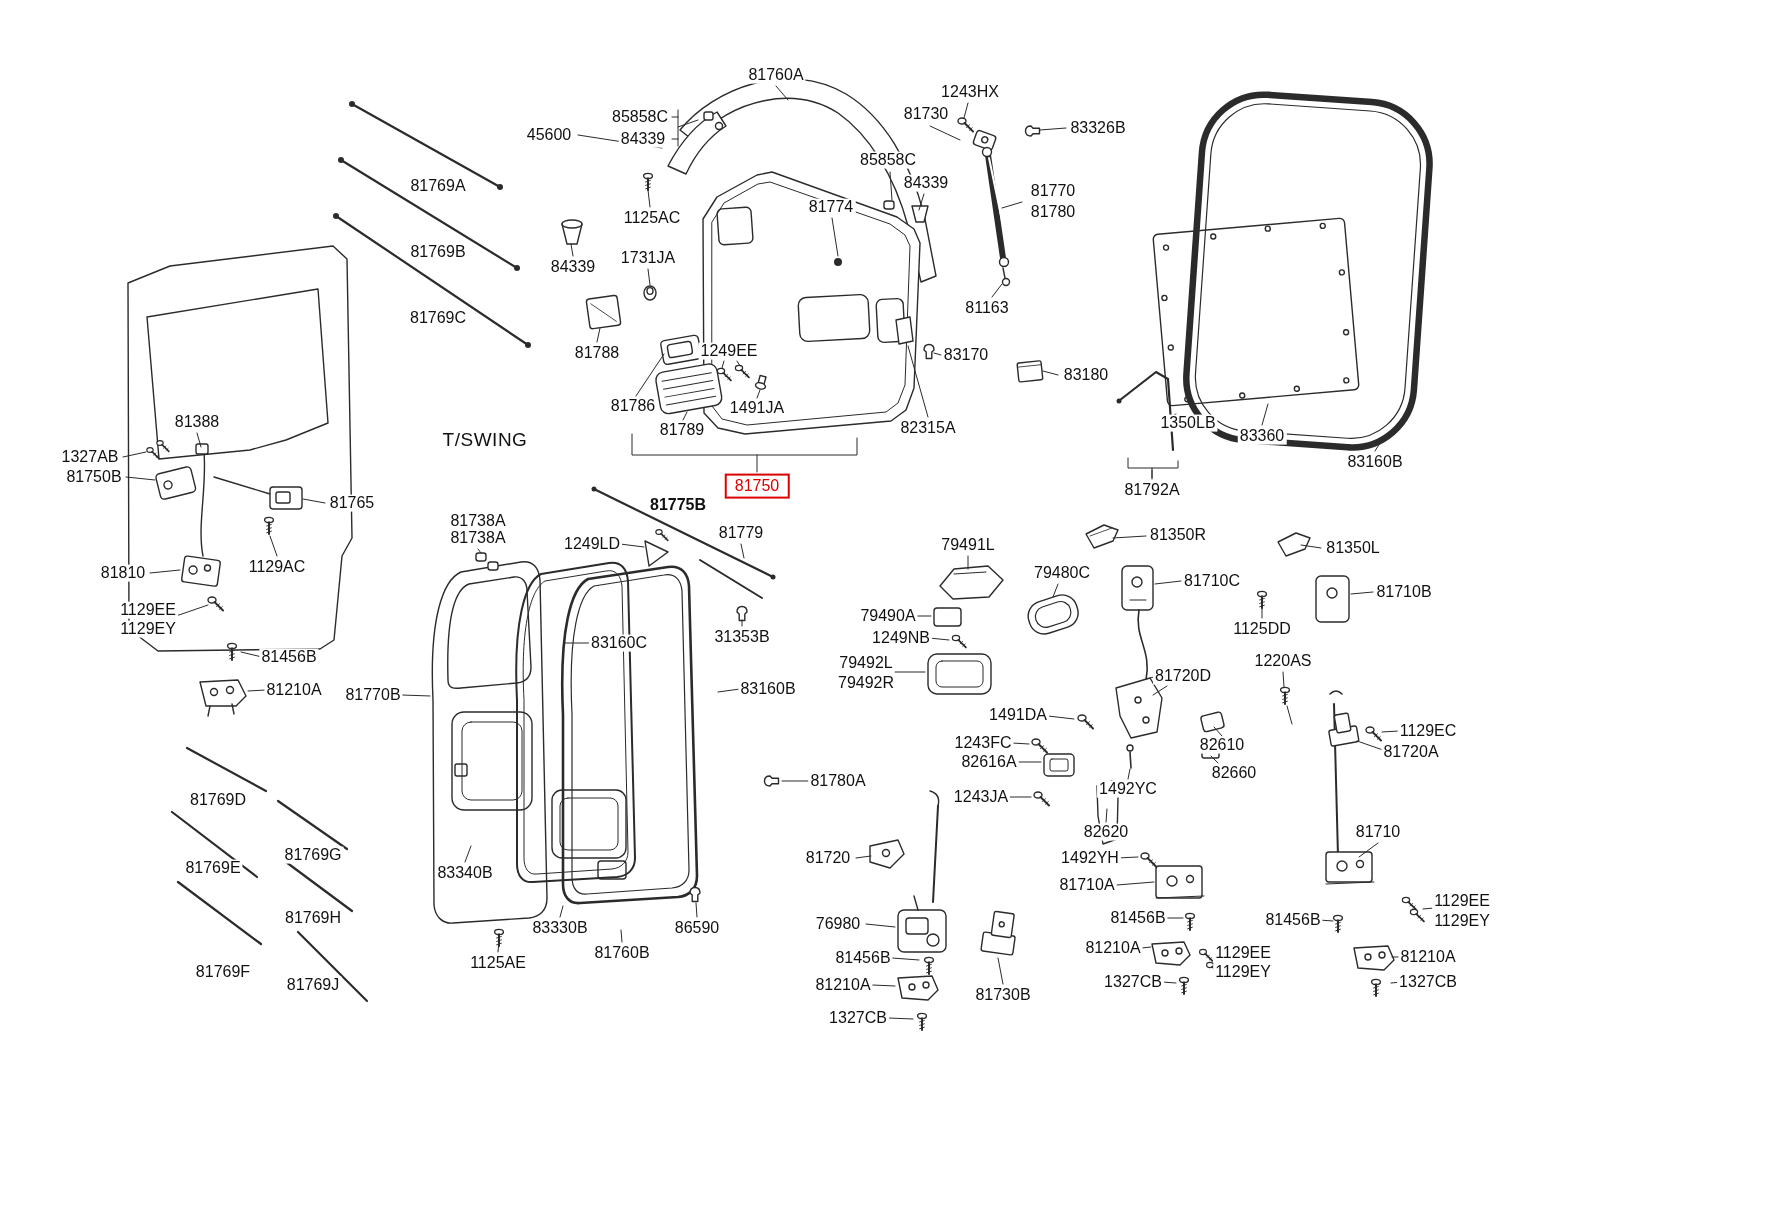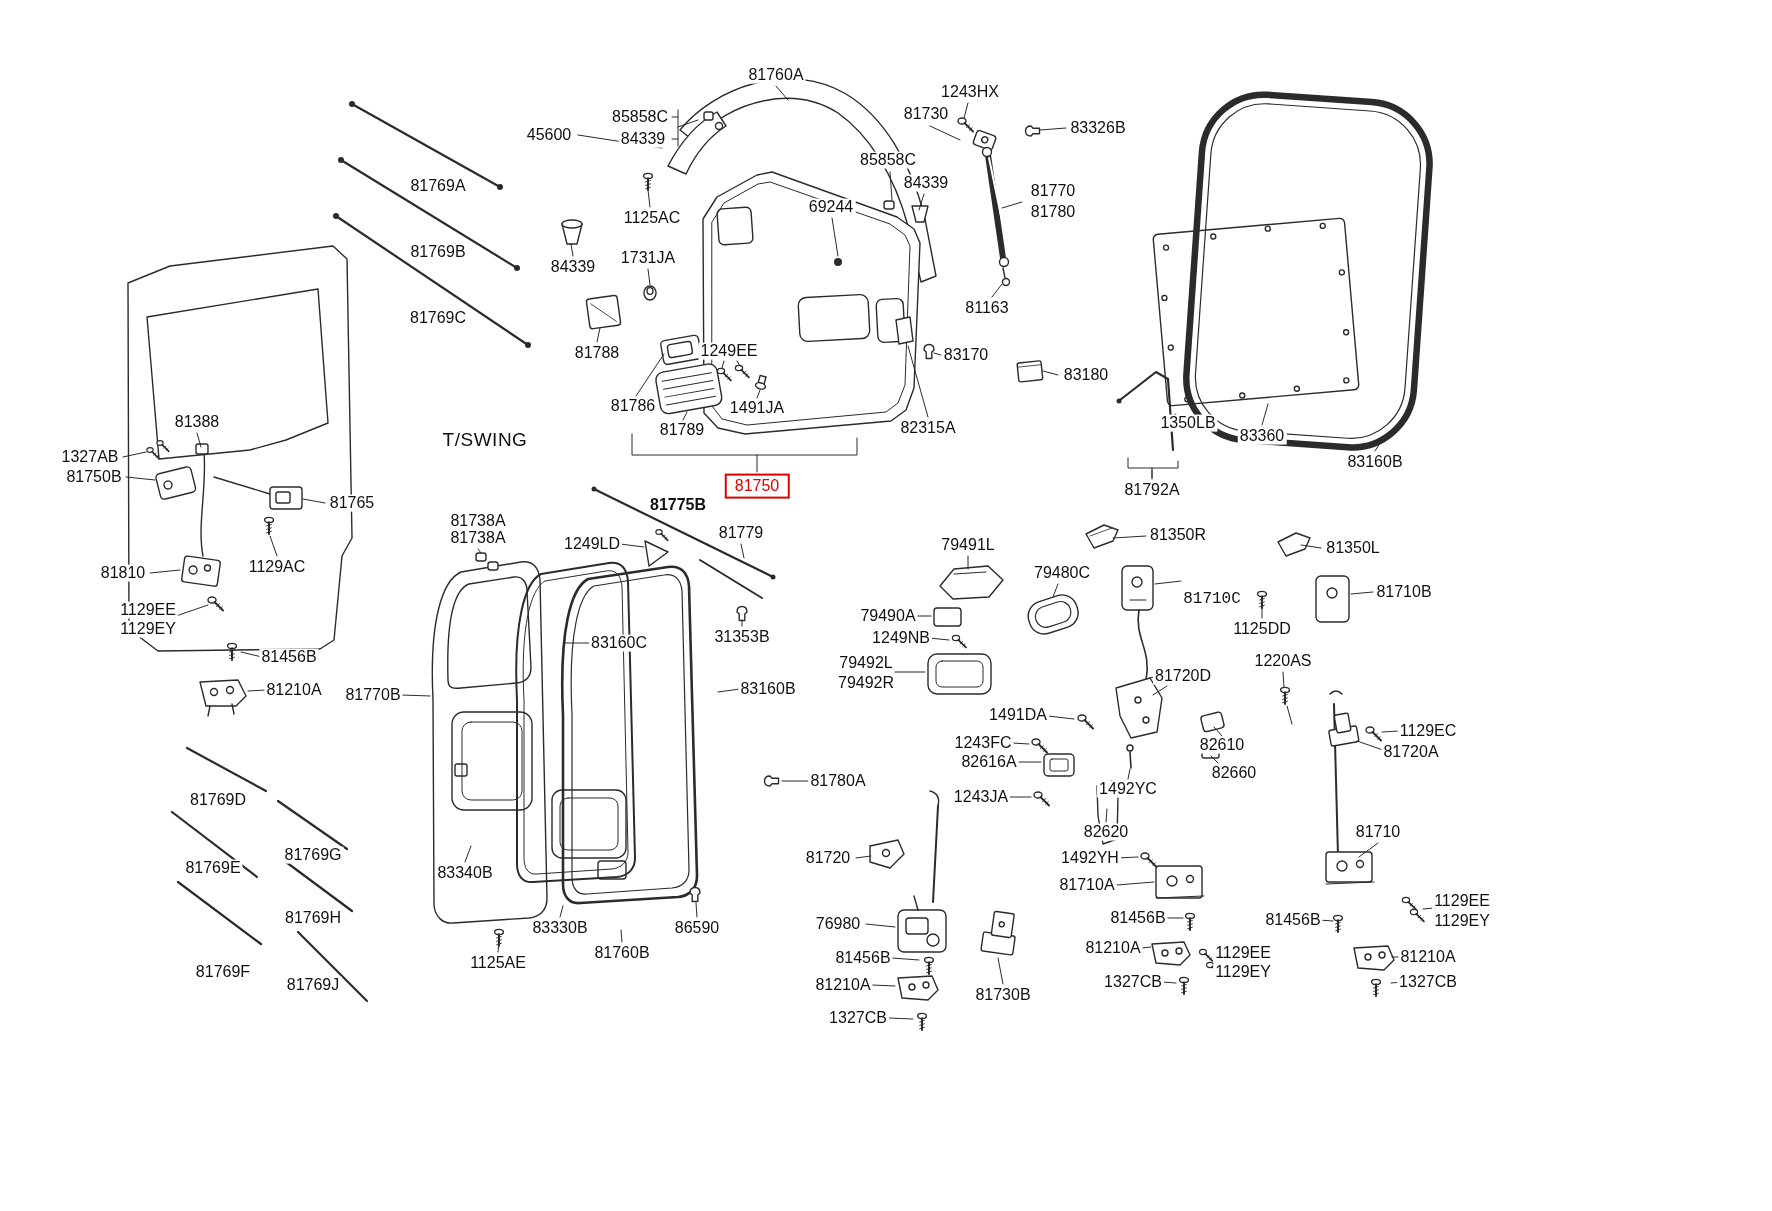--- a/index.html
+++ b/index.html
@@ -327,21 +327,21 @@
       <span class="part-label" style="left: 643px; top: 139px;">84339</span>
       <span class="part-label" style="left: 549px; top: 135px;">45600</span>
       <span class="part-label" style="left: 926px; top: 114px;">81730</span>
       <span class="part-label" style="left: 1098px; top: 128px;">83326B</span>
       <span class="part-label" style="left: 888px; top: 160px;">85858C</span>
       <span class="part-label" style="left: 926px; top: 183px;">84339</span>
       <span class="part-label" style="left: 1053px; top: 191px;">81770</span>
       <span class="part-label" style="left: 1053px; top: 212px;">81780</span>
       <span class="part-label" style="left: 438px; top: 186px;">81769A</span>
       <span class="part-label" style="left: 652px; top: 218px;">1125AC</span>
-      <span class="part-label" style="left: 831px; top: 207px;">69244</span>
+      <span class="part-label" style="left: 831px; top: 207px;">81774</span>
       <span class="part-label" style="left: 438px; top: 252px;">81769B</span>
       <span class="part-label" style="left: 573px; top: 267px;">84339</span>
       <span class="part-label" style="left: 648px; top: 258px;">1731JA</span>
       <span class="part-label" style="left: 987px; top: 308px;">81163</span>
       <span class="part-label" style="left: 438px; top: 318px;">81769C</span>
       <span class="part-label" style="left: 597px; top: 353px;">81788</span>
       <span class="part-label" style="left: 729px; top: 351px;">1249EE</span>
       <span class="part-label" style="left: 966px; top: 355px;">83170</span>
       <span class="part-label" style="left: 1086px; top: 375px;">83180</span>
       <span class="part-label" style="left: 633px; top: 406px;">81786</span>
@@ -361,21 +361,21 @@
       <span class="part-label" style="left: 478px; top: 521px;">81738A</span>
       <span class="part-label" style="left: 478px; top: 538px;">81738A</span>
       <span class="part-label" style="left: 592px; top: 544px;">1249LD</span>
       <span class="part-label" style="left: 741px; top: 533px;">81779</span>
       <span class="part-label" style="left: 968px; top: 545px;">79491L</span>
       <span class="part-label" style="left: 1178px; top: 535px;">81350R</span>
       <span class="part-label" style="left: 1353px; top: 548px;">81350L</span>
       <span class="part-label" style="left: 123px; top: 573px;">81810</span>
       <span class="part-label" style="left: 277px; top: 567px;">1129AC</span>
       <span class="part-label" style="left: 1062px; top: 573px;">79480C</span>
-      <span class="part-label" style="left: 1212px; top: 599px; font-family: Liberation Mono, monospace;">81710C</span>
+      <span class="part-label" style="left: 1212px; top: 581px;">81710C</span>
       <span class="part-label" style="left: 1404px; top: 592px;">81710B</span>
       <span class="part-label" style="left: 888px; top: 616px;">79490A</span>
       <span class="part-label" style="left: 148px; top: 610px;">1129EE</span>
       <span class="part-label" style="left: 148px; top: 629px;">1129EY</span>
       <span class="part-label" style="left: 901px; top: 638px;">1249NB</span>
       <span class="part-label" style="left: 1262px; top: 629px;">1125DD</span>
       <span class="part-label" style="left: 619px; top: 643px;">83160C</span>
       <span class="part-label" style="left: 742px; top: 637px;">31353B</span>
       <span class="part-label" style="left: 866px; top: 663px;">79492L</span>
       <span class="part-label" style="left: 866px; top: 683px;">79492R</span>

